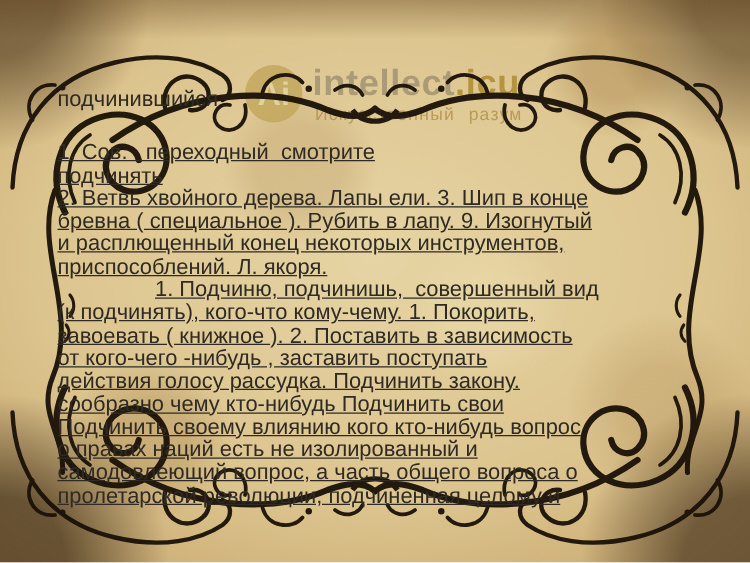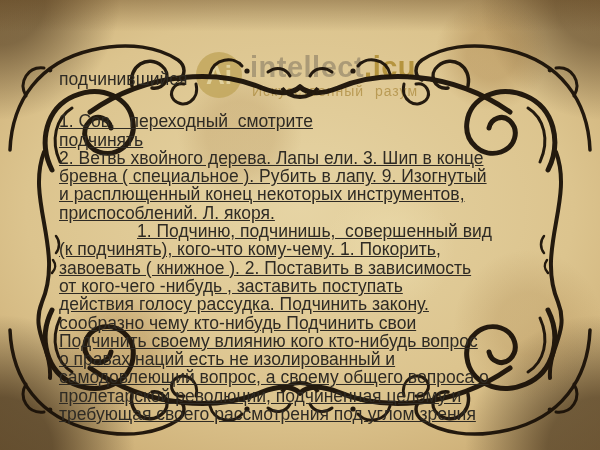--- a/index.html
+++ b/index.html
@@ -19,21 +19,21 @@
       radial-gradient(circle at 100% 100%, rgba(35,20,6,.55) 0 7%, transparent 18%),
       radial-gradient(ellipse 120% 115% at 50% 46%, #e6d4a4 0%, #dcc48e 38%, #c4a268 66%, #96713f 88%, #5d3f1e 100%);
   }
   .logo{position:absolute;left:196px;top:52px;display:flex;align-items:flex-start;gap:8px;opacity:.85;z-index:1;cursor:pointer;}
   .logo-circle{width:46px;height:46px;border-radius:50%;background:#c3a85e;color:#e2d39e;
     display:flex;align-items:center;justify-content:center;font-weight:bold;font-size:26px;line-height:1;}
   .logo-name{font-size:29px;line-height:30px;letter-spacing:.5px;color:#a39372;font-weight:600;}
   .logo-tld{color:#ae8c30;font-weight:700;}
   .logo-subtitle{font-size:14px;color:#b3934a;letter-spacing:1px;word-spacing:6px;margin-top:1px;margin-left:2px;}
   .ornament{position:absolute;left:0;top:0;z-index:2;opacity:.95;pointer-events:none;}
-  .content{position:absolute;left:59px;top:70px;width:495px;z-index:3;color:#2f2b24;font-size:17.5px;line-height:18.3px;}
+  .content{position:absolute;left:46px;top:70px;width:495px;z-index:3;color:#2f2b24;font-size:17.5px;line-height:18.3px;}
   .headword{margin-bottom:24px;}
   .para{margin:0;text-decoration:underline;}
   .para.indent-first .line:first-child{padding-left:78px;}
   .line{white-space:pre;}
 </style>
 </head>
 <body>
 
 <div class="screen">
 
@@ -94,20 +94,19 @@
         </div>
         <div class="para indent-first">
           <div class="line">1. Подчиню, подчинишь,  совершенный вид</div>
           <div class="line">(к подчинять), кого-что кому-чему. 1. Покорить,</div>
           <div class="line">завоевать ( книжное ). 2. Поставить в зависимость</div>
           <div class="line">от кого-чего -нибудь , заставить поступать</div>
           <div class="line">действия голосу рассудка. Подчинить закону.</div>
           <div class="line">сообразно чему кто-нибудь Подчинить свои</div>
           <div class="line">Подчинить своему влиянию кого кто-нибудь вопрос</div>
           <div class="line">о правах наций есть не изолированный и</div>
-          <div class="line">самодовлеющий вопрос, а своему общего вопроса о</div>
+          <div class="line">самодовлеющий вопрос, а часть общего вопроса о</div>
           <div class="line">пролетарской революции, подчиненная целому и</div>
-          <div class="line">требующая своего рассмотрения под углом зрения</div>
         </div>
       </div>
   </div>
 
 </div>
 
 </body></html>

